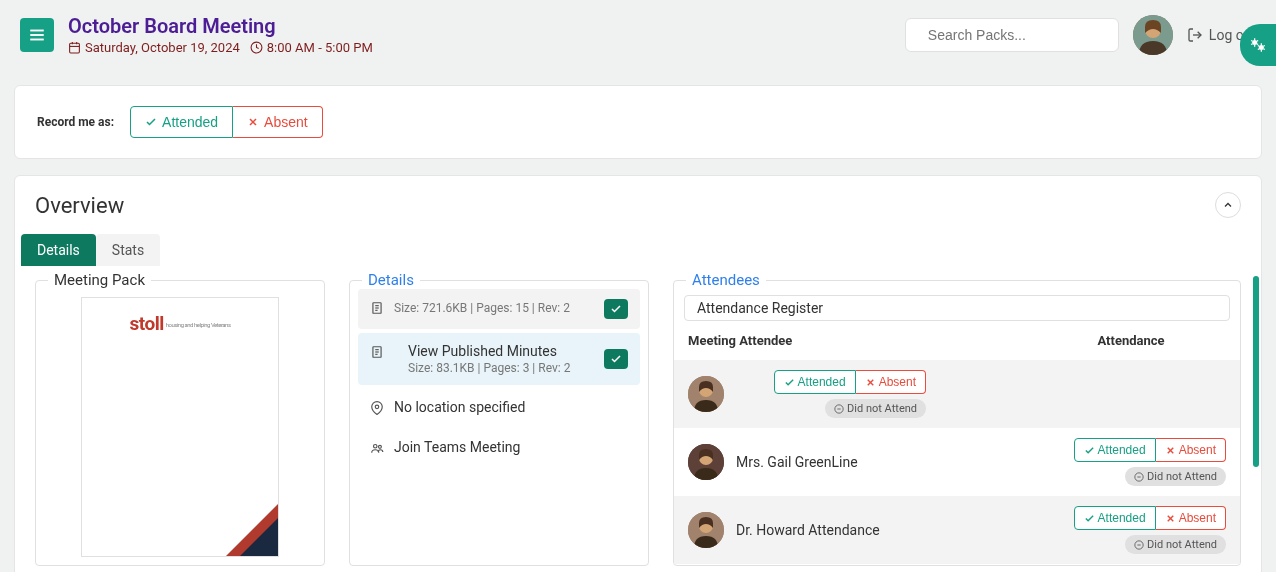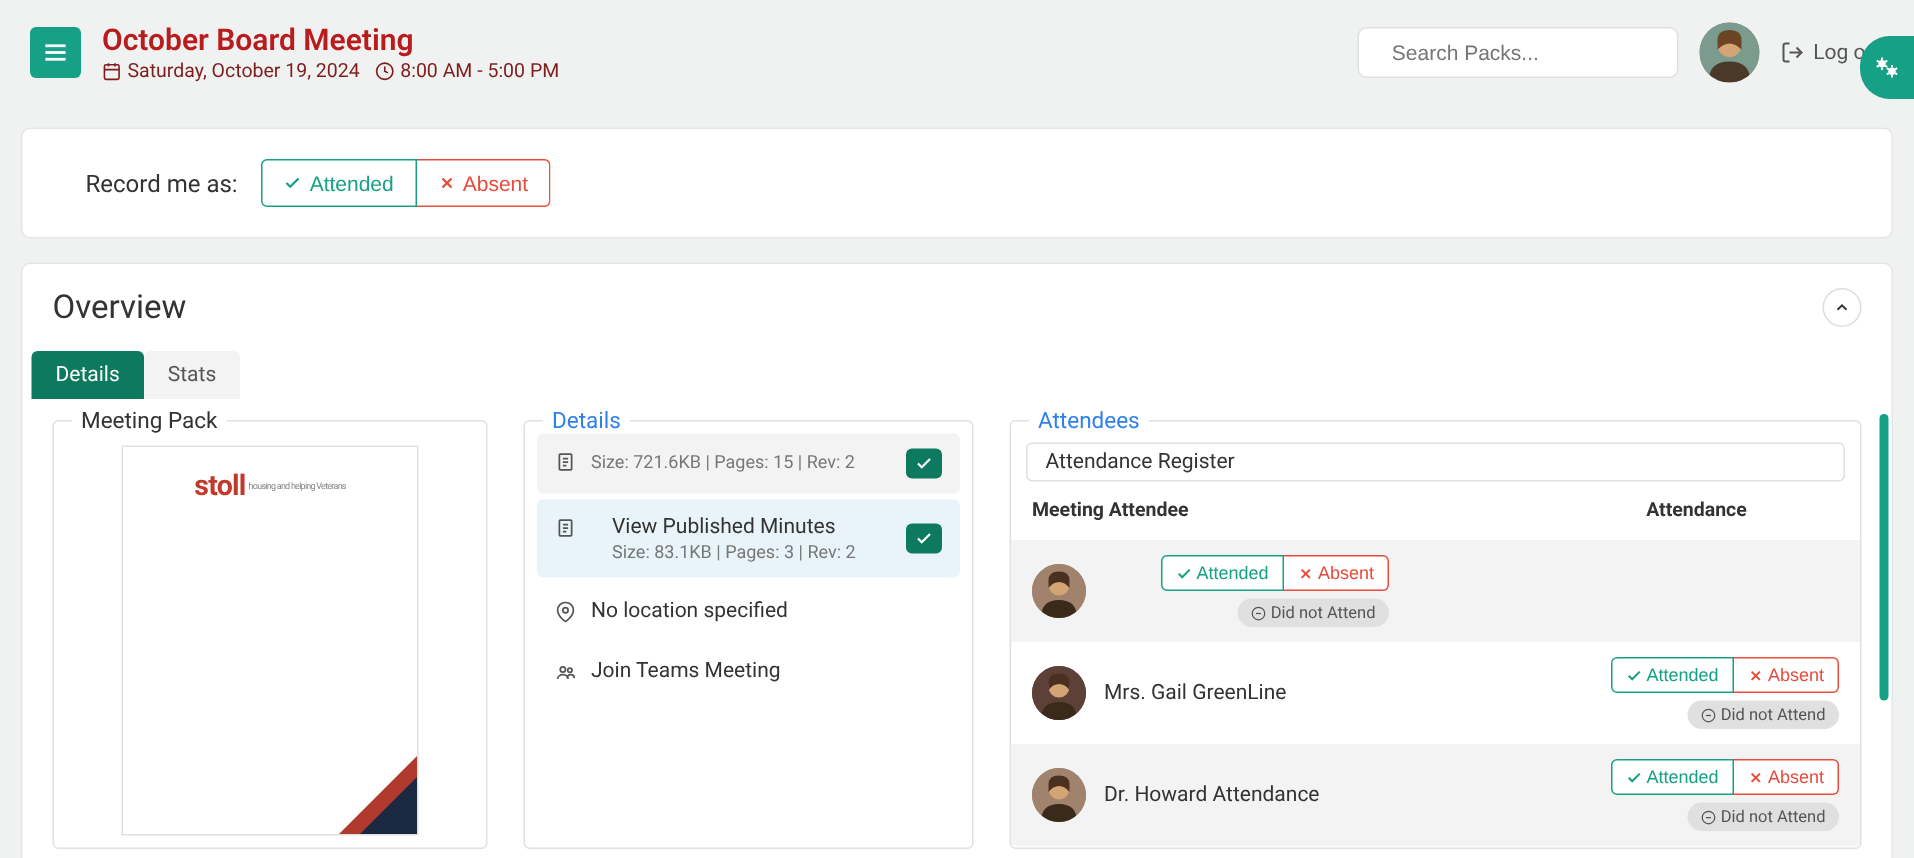--- a/index.html
+++ b/index.html
@@ -20,21 +20,21 @@
       width: 34px; height: 34px;
       background: #16a085;
       border-radius: 4px;
       display: flex; align-items: center; justify-content: center;
       color: white;
       cursor: pointer;
     }
     .hamburger svg { width: 18px; height: 18px; }
     .title-block { flex: 1; }
     .meeting-title {
-      color: #b91c1c;
+      color: #4c1d95;
       font-size: 20px;
       font-weight: 600;
       margin-bottom: 2px;
     }
     .meeting-meta {
       color: #7f1d1d;
       font-size: 13px;
       display: flex;
       align-items: center;
       gap: 4px;
@@ -89,21 +89,21 @@
       background: white;
       border: 1px solid #e5e5e5;
       border-radius: 6px;
       margin-top: 16px;
     }
     .record-row {
       display: flex; align-items: center;
       padding: 20px 22px;
       gap: 16px;
     }
-    .record-label { font-weight: 400; font-size: 16px; margin-left: 20px; }
+    .record-label { font-weight: 700; font-size: 12px; }
     .btn-group { display: flex; }
     .btn-outline {
       padding: 7px 14px;
       border: 1px solid;
       background: white;
       font-size: 14px;
       display: inline-flex; align-items: center; gap: 5px;
       cursor: pointer;
     }
     .btn-group .btn-outline:first-child { border-radius: 4px 0 0 4px; }

